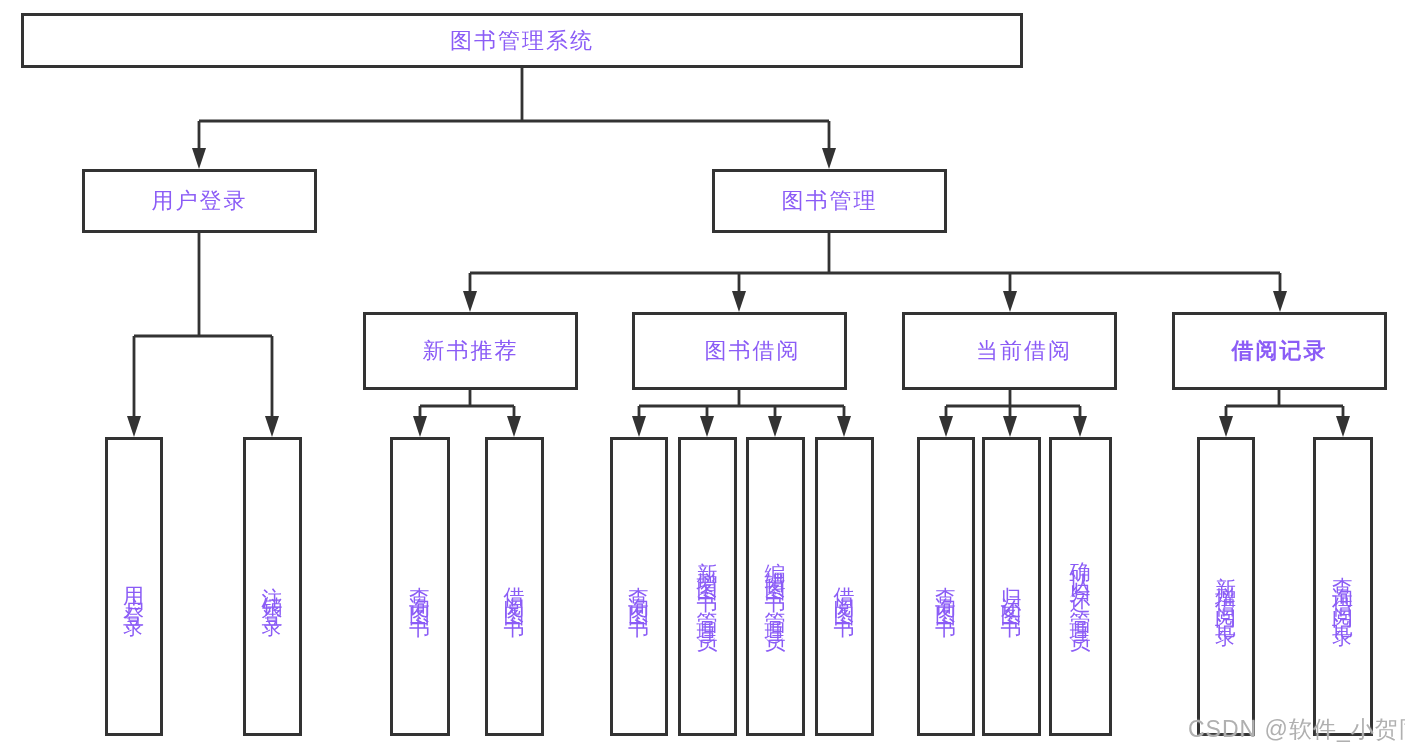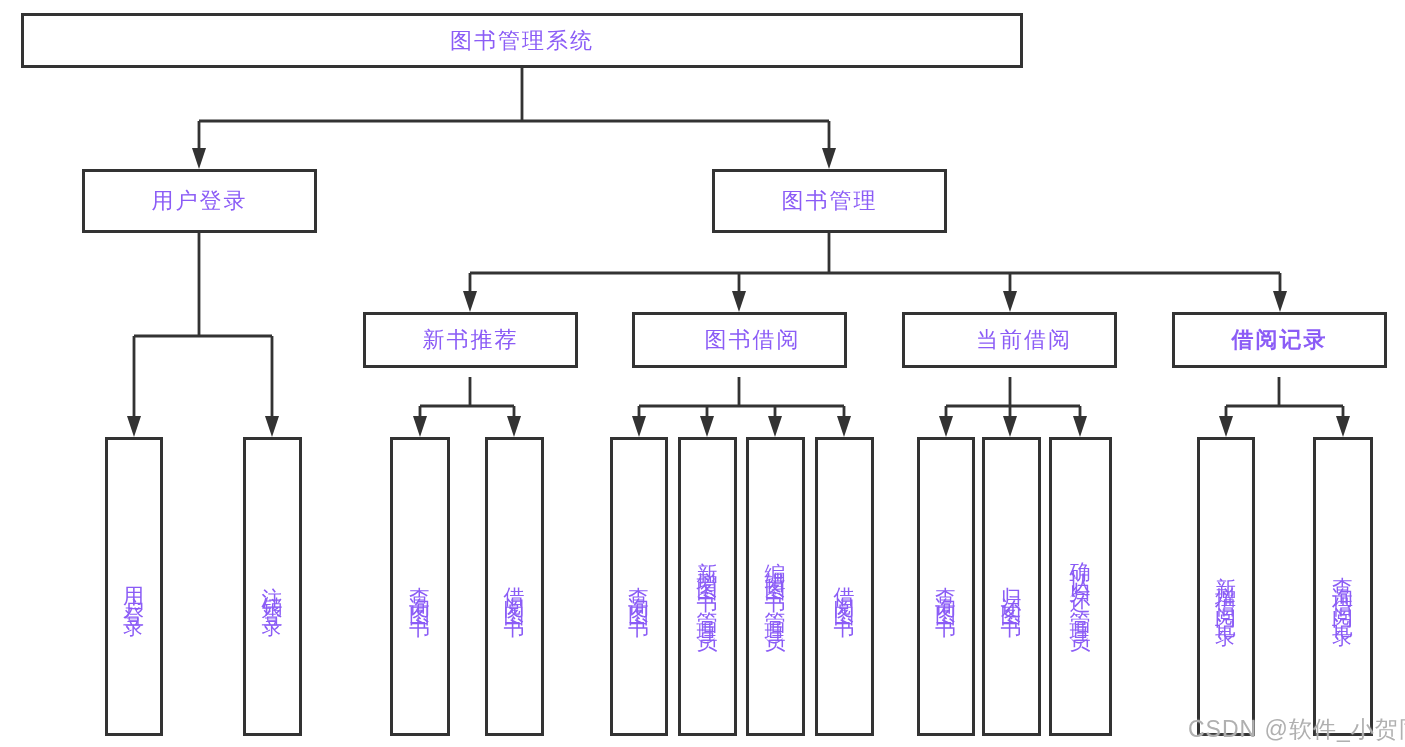--- a/index.html
+++ b/index.html
@@ -29,21 +29,21 @@
     z-index: 1;
   }
   .h-node {
     font-size: 22px;
     letter-spacing: 2px;
     white-space: nowrap;
   }
   .root-node   { left: 21px;  top: 13px;  width: 1002px; height: 55px; }
   .node-l2-a   { left: 82px;  top: 169px; width: 235px;  height: 64px; }
   .node-l2-b   { left: 712px; top: 169px; width: 235px;  height: 64px; }
-  .l3          { top: 312px; width: 215px; height: 56px; }
+  .l3          { top: 312px; width: 215px; height: 78px; }
   .node-l3-a   { left: 363px;  }
   .node-l3-b   { left: 632px; padding-left: 26px;  }
   .node-l3-c   { left: 902px; padding-left: 29px;  }
   .node-l3-d   { left: 1172px; font-weight: bold; }
   .v-node {
     top: 437px;
     height: 299px;
     writing-mode: vertical-rl;
     text-orientation: mixed;
     font-size: 21px;

